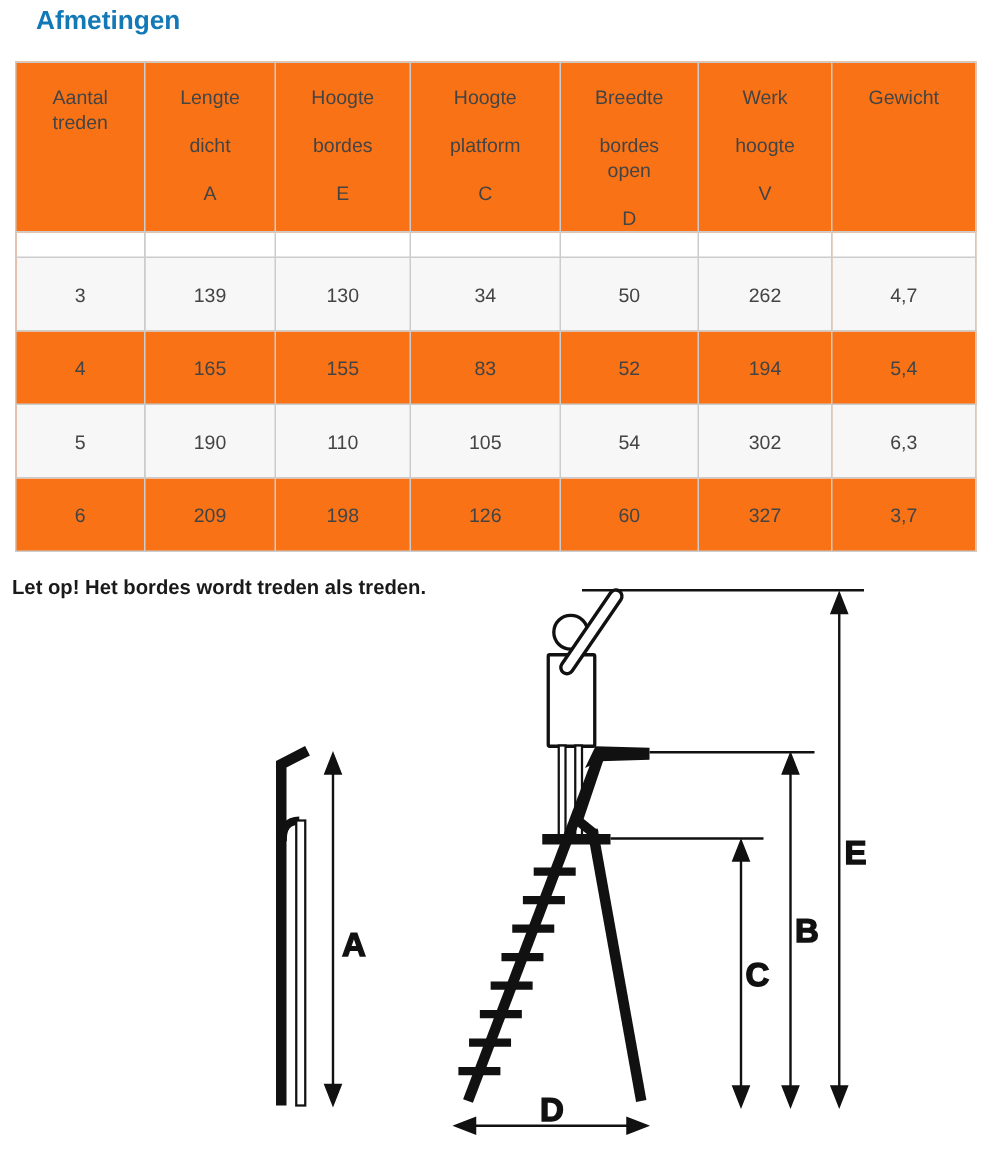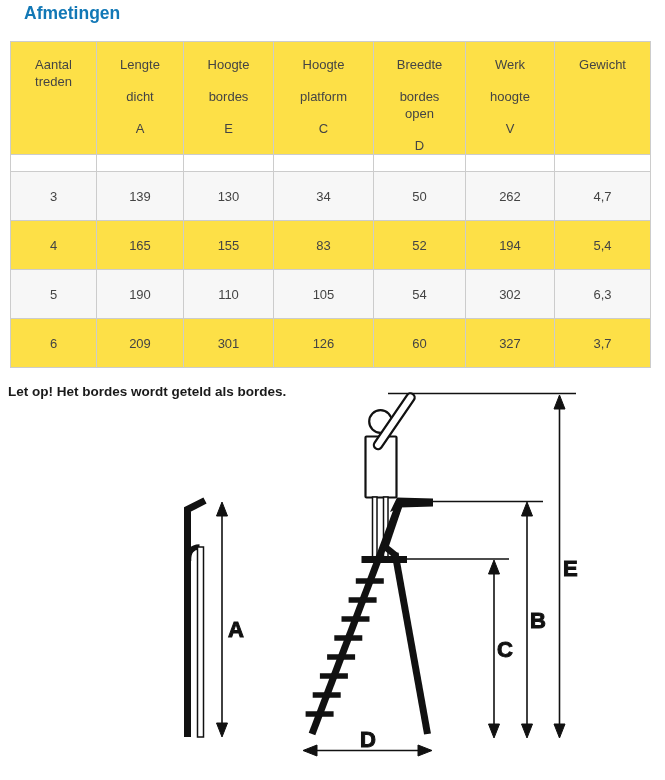--- a/index.html
+++ b/index.html
@@ -14,21 +14,21 @@
   .page-title {
     position: absolute; left: 24px; top: 3px;
     font-size: 17.5px; font-weight: bold;
     color: #1278b6;
   }
   table.dims {
     position: absolute; left: 10px; top: 41px;
     width: 640px;
     border-collapse: collapse;
     table-layout: fixed;
-    background: #fde047;
+    background: #f97316;
     font-size: 13px;
     color: #444444;
   }
   table.dims th, table.dims td {
     border: 1px solid #cccccc;
     text-align: center;
     font-weight: normal;
     padding: 0;
   }
   table.dims th {
@@ -151,30 +151,30 @@
         <td>190</td>
         <td>110</td>
         <td>105</td>
         <td>54</td>
         <td>302</td>
         <td>6,3</td>
       </tr>
       <tr class="data-row">
         <td>6</td>
         <td>209</td>
-        <td>301</td>
+        <td>198</td>
         <td>126</td>
         <td>60</td>
         <td>327</td>
         <td>3,7</td>
       </tr>
     </tbody>
 </table>
 
-<div class="note">Let op! Het bordes wordt geteld als bordes.</div>
+<div class="note">Let op! Het bordes wordt treden als treden.</div>
 
 <svg class="diagram" width="480" height="395" viewBox="130 385 480 395">
 
   <line x1="388" y1="393.5" x2="576" y2="393.5" class="ink" stroke-width="1.6"></line>
 
   <g fill="#ffffff">
     <circle cx="380.5" cy="421.5" r="11.3" class="ink" stroke-width="2.2"></circle>
     <rect x="365.5" y="436.5" width="31" height="61" rx="1" class="ink" stroke-width="2.2"></rect>
     <g>
       <line x1="378" y1="445" x2="410.5" y2="397.5" stroke="#111111" stroke-width="10.5" stroke-linecap="round"></line>

